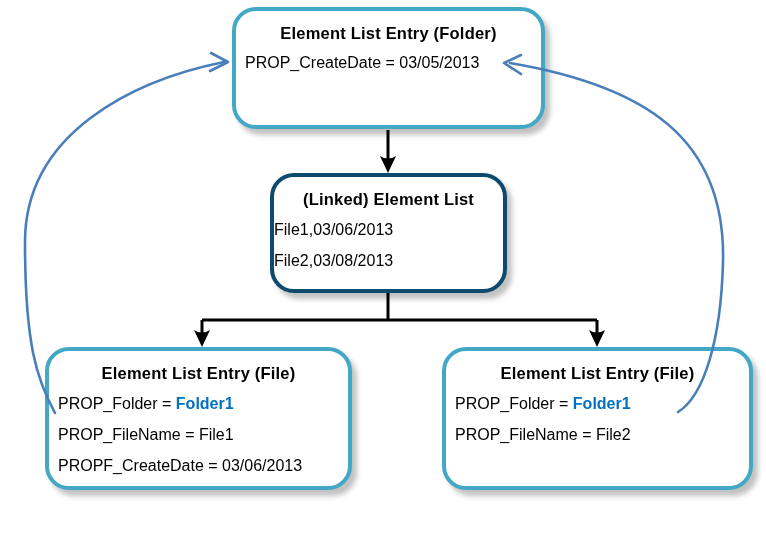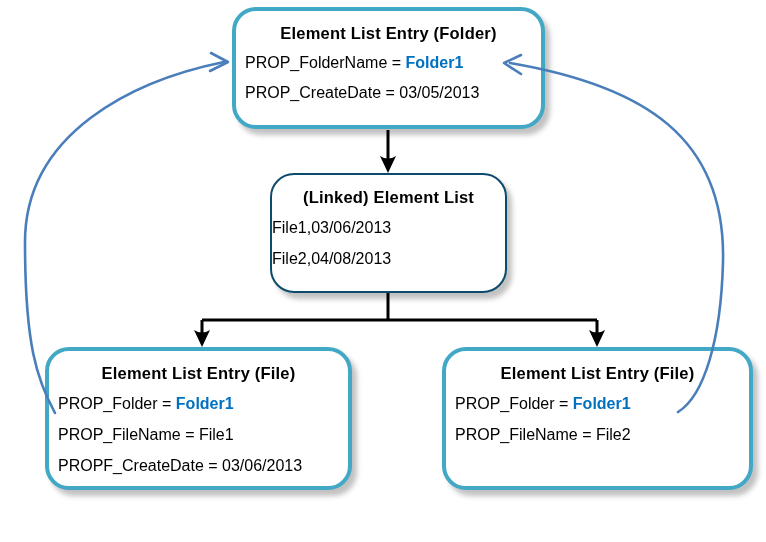--- a/index.html
+++ b/index.html
@@ -14,21 +14,21 @@
   }
   .node {
     position: absolute;
     background: #ffffff;
     border-radius: 24px;
     box-shadow: 5px 6px 5px rgba(120,120,120,0.45);
     box-sizing: border-box;
     z-index: 2;
   }
   .node.teal { border: 4px solid #42a8c5; }
-  .node.red  { border: 2px solid #0c4a6e; }
+  .node.red  { border: 4px solid #0c4a6e; }
   .node-title {
     font-weight: bold;
     font-size: 16.5px;
     text-align: center;
     padding-top: 13px;
     margin-bottom: 5px;
     letter-spacing: 0.2px;
   }
   .node-line {
     font-size: 16px;
@@ -53,28 +53,27 @@
     pointer-events: none;
   }
 </style>
 </head>
 <body>
 
 <div class="canvas">
 
   <div class="node teal" style="left:232px; top:7px; width:313px; height:122px;">
     <div class="node-title">Element List Entry (Folder)</div>
-    <div class="node-line"><span>PROP_FolderName = </span><span class="value">Folder1</span></div>
     <div class="node-line">PROP_CreateDate = 03/05/2013</div>
   </div>
 
   <div class="node red centered" style="left:270px; top:173px; width:237px; height:120px;">
     <div class="node-title">(Linked) Element List</div>
     <div class="node-line">File1,03/06/2013</div>
-    <div class="node-line">File2,04/08/2013</div>
+    <div class="node-line">File2,03/08/2013</div>
   </div>
 
   <div class="node teal wide-lines" style="left:45px; top:347px; width:307px; height:143px;">
     <div class="node-title">Element List Entry (File)</div>
     <div class="node-line"><span>PROP_Folder = </span><span class="value">Folder1</span></div>
     <div class="node-line">PROP_FileName = File1</div>
     <div class="node-line">PROPF_CreateDate = 03/06/2013</div>
   </div>
 
   <div class="node teal wide-lines" style="left:442px; top:347px; width:311px; height:143px;">

